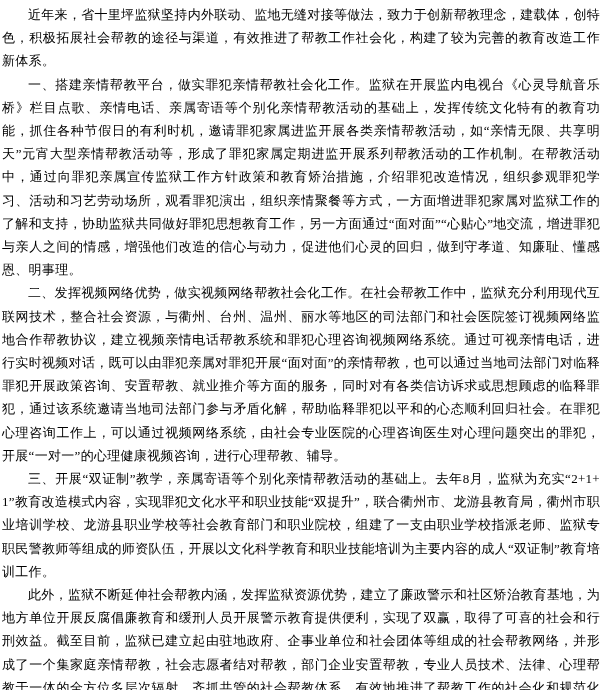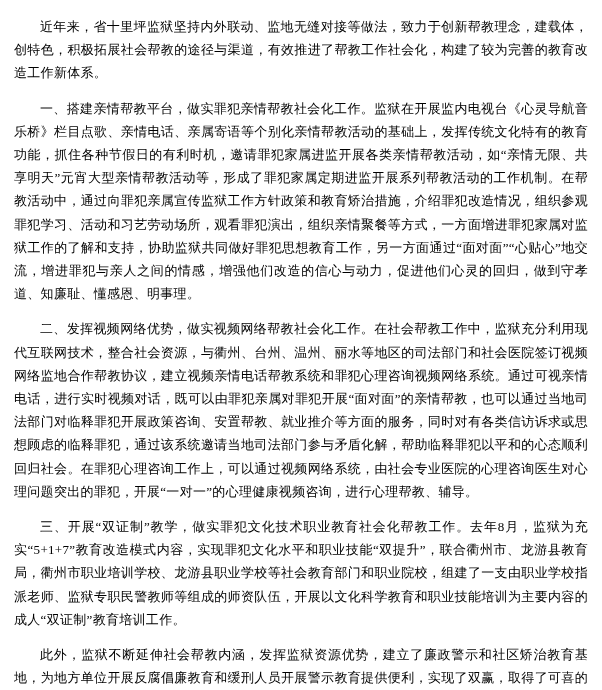--- a/index.html
+++ b/index.html
@@ -16,33 +16,33 @@
     box-sizing: border-box;
     width: 602px;
     padding: 3px 2px 4px 2px;
     font-family: "Liberation Serif", "DejaVu Serif", serif;
     font-size: 13px;
     line-height: 23.2px;
     text-align: justify;
     letter-spacing: 0.3px;
   }
   .para {
-    margin: 12px;
+    margin: 0;
     text-indent: 2em;
     word-break: break-all;
   }
   .run {
     font-weight: normal;
   }
   .run.bold {
     font-weight: normal;
   }
 </style>
 </head>
 <body style="background: rgb(255, 255, 255); color: rgb(0, 0, 0);">
 
 <main class="doc" id="article">
     <p class="para"><span class="run">近年来，省十里坪监狱坚持内外联动、监地无缝对接等做法，致力于创新帮教理念，建载体，创特色，积极拓展社会帮教的途径与渠道，有效推进了帮教工作社会化，构建了较为完善的教育改造工作新体系。</span></p>
     <p class="para"><span class="run bold">一、搭建亲情帮教平台，做实罪犯亲情帮教社会化工作。</span><span class="run">监狱在开展监内电视台《心灵导航音乐桥》栏目点歌、亲情电话、亲属寄语等个别化亲情帮教活动的基础上，发挥传统文化特有的教育功能，抓住各种节假日的有利时机，邀请罪犯家属进监开展各类亲情帮教活动，如“亲情无限、共享明天”元宵大型亲情帮教活动等，形成了罪犯家属定期进监开展系列帮教活动的工作机制。在帮教活动中，通过向罪犯亲属宣传监狱工作方针政策和教育矫治措施，介绍罪犯改造情况，组织参观罪犯学习、活动和习艺劳动场所，观看罪犯演出，组织亲情聚餐等方式，一方面增进罪犯家属对监狱工作的了解和支持，协助监狱共同做好罪犯思想教育工作，另一方面通过“面对面”“心贴心”地交流，增进罪犯与亲人之间的情感，增强他们改造的信心与动力，促进他们心灵的回归，做到守孝道、知廉耻、懂感恩、明事理。</span></p>
     <p class="para"><span class="run bold">二、发挥视频网络优势，做实视频网络帮教社会化工作。</span><span class="run">在社会帮教工作中，监狱充分利用现代互联网技术，整合社会资源，与衢州、台州、温州、丽水等地区的司法部门和社会医院签订视频网络监地合作帮教协议，建立视频亲情电话帮教系统和罪犯心理咨询视频网络系统。通过可视亲情电话，进行实时视频对话，既可以由罪犯亲属对罪犯开展“面对面”的亲情帮教，也可以通过当地司法部门对临释罪犯开展政策咨询、安置帮教、就业推介等方面的服务，同时对有各类信访诉求或思想顾虑的临释罪犯，通过该系统邀请当地司法部门参与矛盾化解，帮助临释罪犯以平和的心态顺利回归社会。在罪犯心理咨询工作上，可以通过视频网络系统，由社会专业医院的心理咨询医生对心理问题突出的罪犯，开展“一对一”的心理健康视频咨询，进行心理帮教、辅导。</span></p>
-    <p class="para"><span class="run bold">三、开展“双证制”教学，做实罪犯文化技术职业教育社会化帮教工作。</span><span class="run">去年8月，监狱为充实“5+1+7”教育改造模式内容，实现罪犯文化水平和职业技能“双提升”，联合衢州市、龙游县教育局，衢州市职业培训学校、龙游县职业学校等社会教育部门和职业院校，组建了一支由职业学校指派老师、监狱专职民警教师等组成的师资队伍，开展以文化科学教育和职业技能培训为主要内容的成人“双证制”教育培训工作。</span></p>
+    <p class="para"><span class="run bold">三、开展“双证制”教学，亲属寄语等个别化亲情帮教活动的基础上。</span><span class="run">去年8月，监狱为充实“2+1+1”教育改造模式内容，实现罪犯文化水平和职业技能“双提升”，联合衢州市、龙游县教育局，衢州市职业培训学校、龙游县职业学校等社会教育部门和职业院校，组建了一支由职业学校指派老师、监狱专职民警教师等组成的师资队伍，开展以文化科学教育和职业技能培训为主要内容的成人“双证制”教育培训工作。</span></p>
     <p class="para"><span class="run">此外，监狱不断延伸社会帮教内涵，发挥监狱资源优势，建立了廉政警示和社区矫治教育基地，为地方单位开展反腐倡廉教育和缓刑人员开展警示教育提供便利，实现了双赢，取得了可喜的社会和行刑效益。截至目前，监狱已建立起由驻地政府、企事业单位和社会团体等组成的社会帮教网络，并形成了一个集家庭亲情帮教，社会志愿者结对帮教，部门企业安置帮教，专业人员技术、法律、心理帮教于一体的全方位多层次辐射、齐抓共管的社会帮教体系，有效地推进了帮教工作的社会化和规范化建设。</span></p>
   </main>
 
 </body></html>

